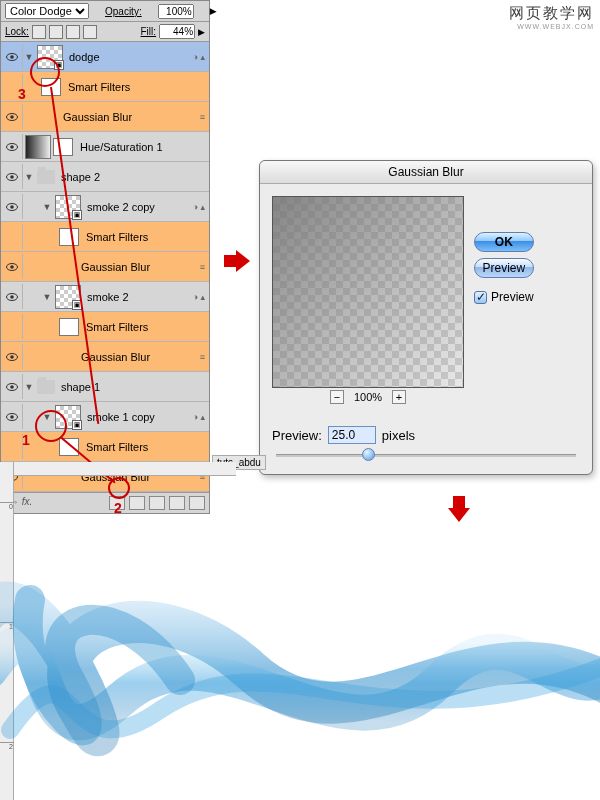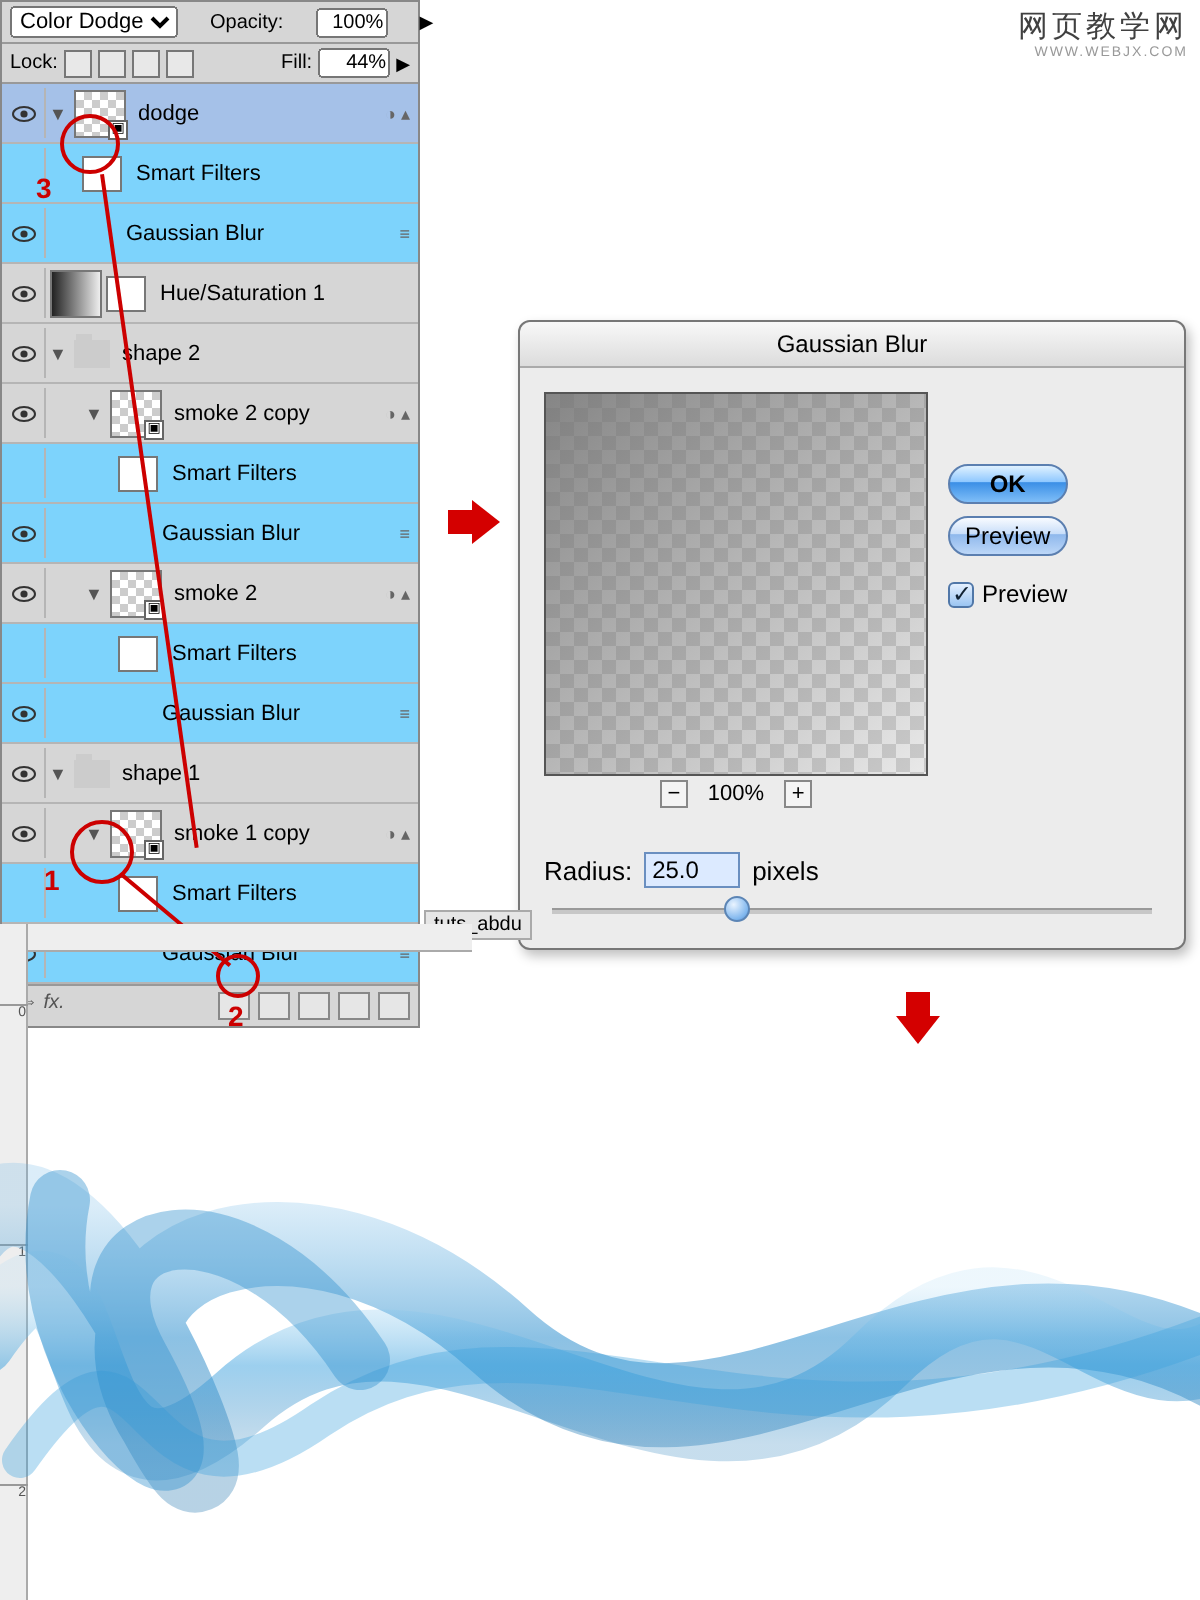--- a/index.html
+++ b/index.html
@@ -2,29 +2,29 @@
 <html><head>
 <meta charset="utf-8">
 <style>
   * { box-sizing: border-box; margin: 0; padding: 0; font-family: "Lucida Grande", Arial, sans-serif; }
   body { width: 600px; height: 800px; background: #fff; position: relative; font-size: 11px; }
 
   
   .layers-panel { position: absolute; left: 0; top: 0; width: 210px; background: #d6d6d6; border: 1px solid #888; }
   .lp-top { display: flex; align-items: center; gap: 16px; padding: 2px 4px; border-bottom: 1px solid #999; }
   .lp-top select { font-size: 11px; width: 90px; }
-  .lp-top .op-lab, .lp-lock .fi-lab { font-size: 10px; }
+  .lp-top .op-lab, .lp-lock .fi-lab { font-size: 10px; text-decoration: underline; }
   .lp-top input, .lp-lock input { width: 36px; font-size: 10px; text-align: right; }
   .lp-lock { display: flex; align-items: center; gap: 3px; padding: 2px 4px; border-bottom: 1px solid #999; }
   .lock-ico { width: 14px; height: 14px; border: 1px solid #777; background: #e8e8e8; display: inline-block; position: relative; }
 
   .layer-list { max-height: 452px; overflow: hidden; }
   .row { display: flex; align-items: center; border-bottom: 1px solid #b5b5b5; background: #d6d6d6; min-height: 30px; padding: 2px 0; }
   .row.sel { background: #a5c1e8; }
-  .row.sub { background: #7dd3fc; }
+  .row.sub { background: #fdba74; }
   .eye { width: 22px; text-align: center; border-right: 1px solid #b5b5b5; align-self: stretch; display: flex; align-items: center; justify-content: center; }
   .eye svg { width: 12px; height: 8px; }
   .chv { width: 12px; text-align: center; font-size: 9px; color: #555; }
   .thumb { width: 26px; height: 24px; background: #fff; border: 1px solid #777; margin: 0 2px; position: relative; flex-shrink: 0; }
   .thumb.checker { background: repeating-conic-gradient(#ccc 0 25%, #fff 0 50%) 0 0/8px 8px; }
   .thumb.folder { background: #ccc; border: none; width: 18px; height: 14px; }
   .thumb.folder::before { content: ""; position: absolute; top: -3px; left: 1px; width: 8px; height: 3px; background: #ccc; }
   .thumb.grad { background: linear-gradient(90deg, #222 0%, #888 50%, #eee 100%); }
   .so-badge { position: absolute; right: -2px; bottom: -2px; width: 10px; height: 10px; background: #fff; border: 1px solid #666; font-size: 7px; line-height: 8px; text-align: center; }
   .lname { flex: 1; font-size: 11px; padding-left: 4px; white-space: nowrap; overflow: hidden; }
@@ -307,21 +307,21 @@
     <div class="dlg-side">
       <div class="aqua-btn default">OK</div>
       <div class="aqua-btn">Preview</div>
       <label class="chk">
         <span class="chk-box"></span>
         <span>Preview</span>
       </label>
     </div>
   </div>
   <div class="radius-row">
-    <span>Radius:</span>
+    <span>Preview:</span>
     <input value="25.0" style="">
     <span>pixels</span>
   </div>
   <div class="slider">
     <div class="slider-track"></div>
     <div class="slider-thumb"></div>
   </div>
 </div>
 
 <div class="tab">tuts_abdu</div>

